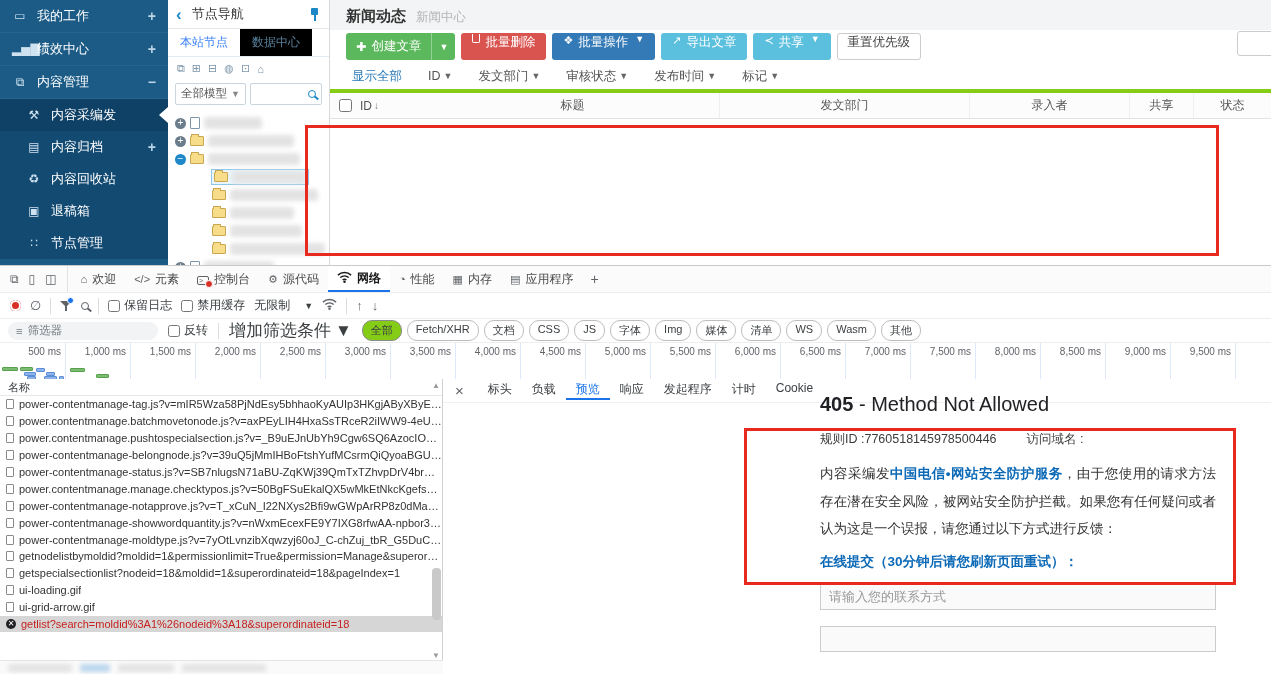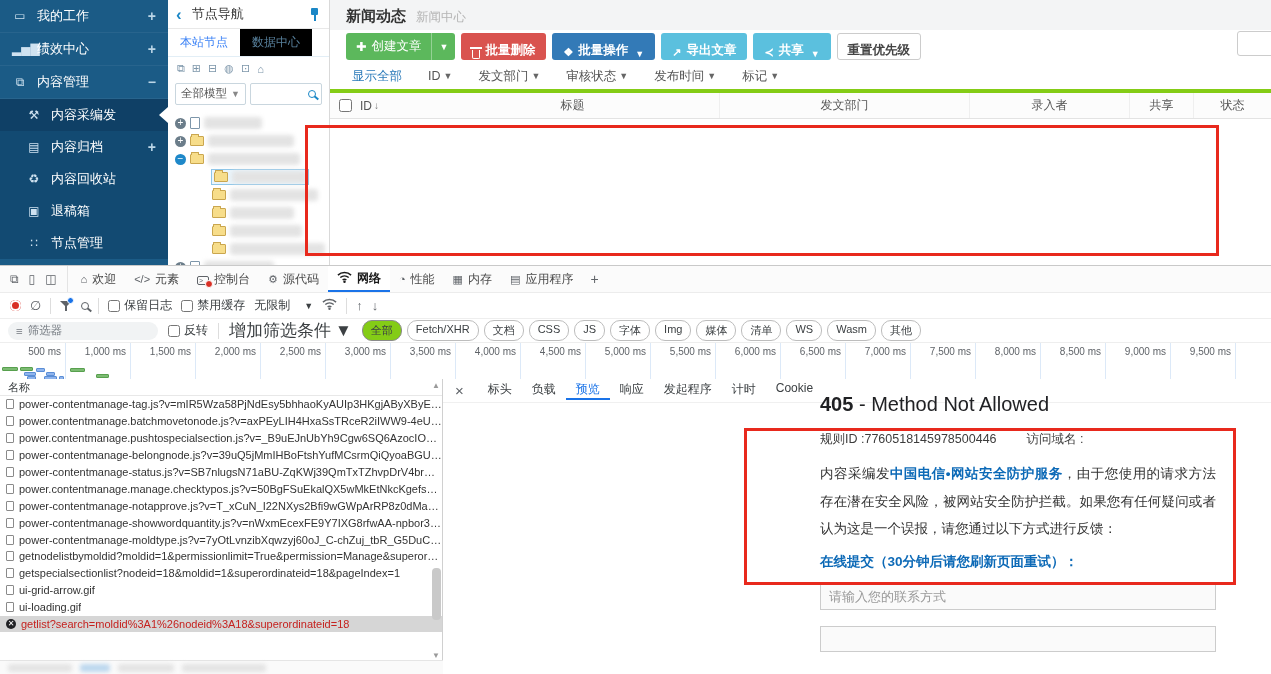--- a/index.html
+++ b/index.html
@@ -48,21 +48,21 @@
   .blurb { height:12px; background:#e3e3e3; border-radius:3px; filter:blur(2px); }
   .tree-row.sel .selwrap { outline:1px solid #8ec6e8; background:#eaf5fc; }
   .selwrap { display:flex; align-items:center; gap:4px; padding:1px 2px; }
 
   
   .main { position:absolute; left:330px; top:0; width:941px; height:265px; background:#fff; }
   .m-titlebar { height:30px; background:#f3f4f5; display:flex; align-items:baseline; gap:10px; padding:7px 14px 0 16px; }
   .m-title { font-size:15px; font-weight:bold; color:#333; }
   .m-sub { font-size:12.5px; color:#b4b4b4; }
   .m-toolbar { height:33px; display:flex; align-items:center; gap:6px; padding:0 0 0 16px; }
-  .btn { height:27px; border-radius:3px; color:#fff; font-size:12.5px; display:flex; align-items:flex-end; padding:0 10px; gap:5px; border:1px solid transparent; cursor:pointer; white-space:nowrap;font-weight:bold; }
+  .btn { height:27px; border-radius:3px; color:#fff; font-size:12.5px; display:flex; align-items:flex-start; padding:0 10px; gap:5px; border:1px solid transparent; cursor:pointer; white-space:nowrap; }
   .btn .bic { font-size:11px; }
   .btn .bcaret { font-size:9px; margin-left:2px; }
   .btn-split { display:flex; align-items:stretch; border-radius:3px; overflow:hidden; cursor:pointer; }
   .btn-split .bmain { display:flex; align-items:center; gap:5px; padding:0 10px; color:#fff; font-size:12.5px; height:27px; }
   .btn-split .bdrop { display:flex; align-items:center; padding:0 7px; color:#fff; font-size:9px; border-left:1px solid rgba(255,255,255,.35); }
   .btn.white { background:#fff !important; color:#444; border:1px solid #ccc; }
   .trash { display:inline-block; width:8px; height:9px; border:1.3px solid #fff; border-top:none; border-radius:0 0 2px 2px; position:relative; }
   .trash::before { content:""; position:absolute; left:-3px; top:-3px; width:12px; height:1.6px; background:#fff; }
   .m-filters { height:30px; display:flex; align-items:center; gap:26px; padding-left:22px; border-bottom:4px solid #84cc16; font-size:12.5px; color:#555; }
   .m-filters .flink { color:#2a7ab9; cursor:pointer; }
@@ -575,25 +575,25 @@
         <div class="req-row">
           <span class="fileic"></span>
           <span class="nm">getnodelistbymoldid?moldid=1&amp;permissionlimit=True&amp;permission=Manage&amp;superordinateid...</span>
         </div>
         <div class="req-row">
           <span class="fileic"></span>
           <span class="nm">getspecialsectionlist?nodeid=18&amp;moldid=1&amp;superordinateid=18&amp;pageIndex=1</span>
         </div>
         <div class="req-row">
           <span class="fileic"></span>
+          <span class="nm">ui-loading.gif</span>
+        </div>
+        <div class="req-row">
+          <span class="fileic"></span>
           <span class="nm">ui-grid-arrow.gif</span>
-        </div>
-        <div class="req-row">
-          <span class="fileic"></span>
-          <span class="nm">ui-loading.gif</span>
         </div>
         <div class="req-row err">
           <span class="erric">✕</span>
           <span class="nm">getlist?search=moldid%3A1%26nodeid%3A18&amp;superordinateid=18</span>
         </div>
       </div>
     <div class="req-scroll">
       <span class="thumb"></span>
       <span class="down">▼</span>
     </div>

